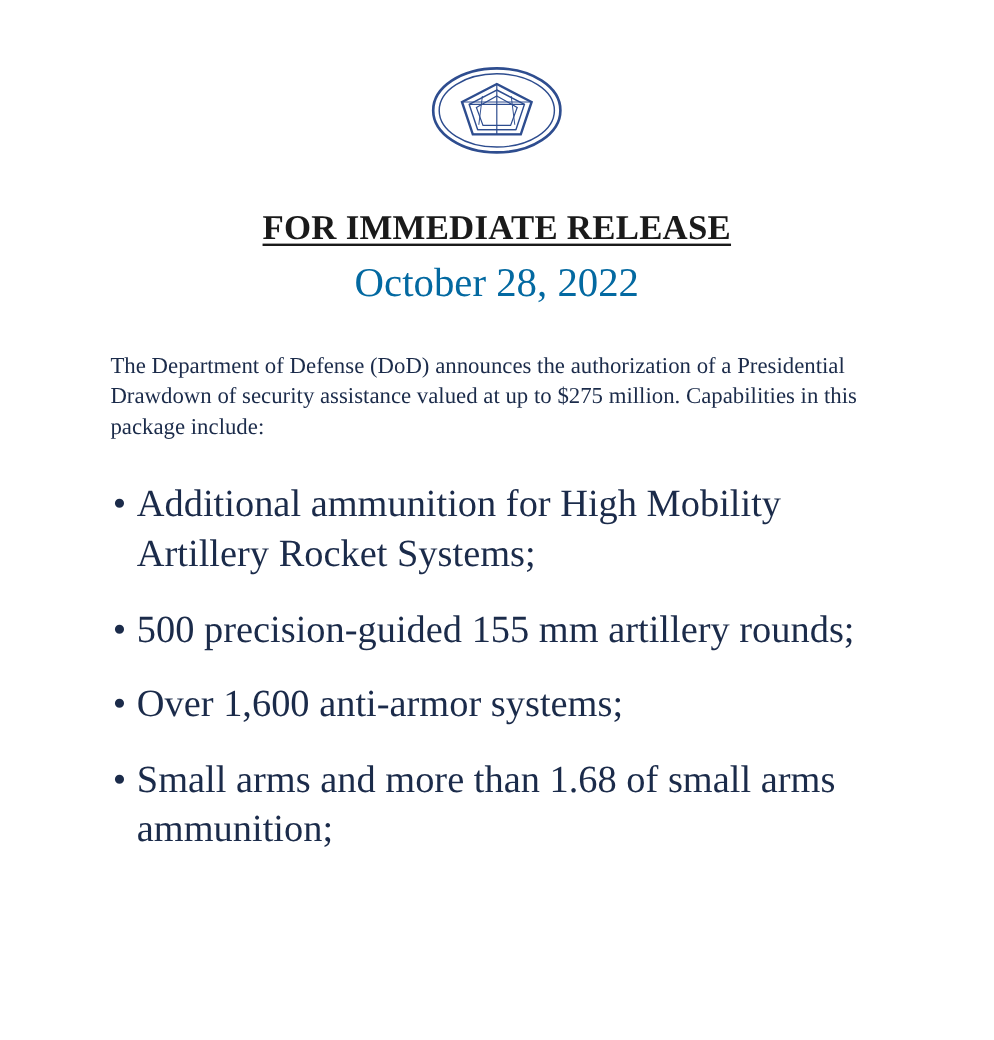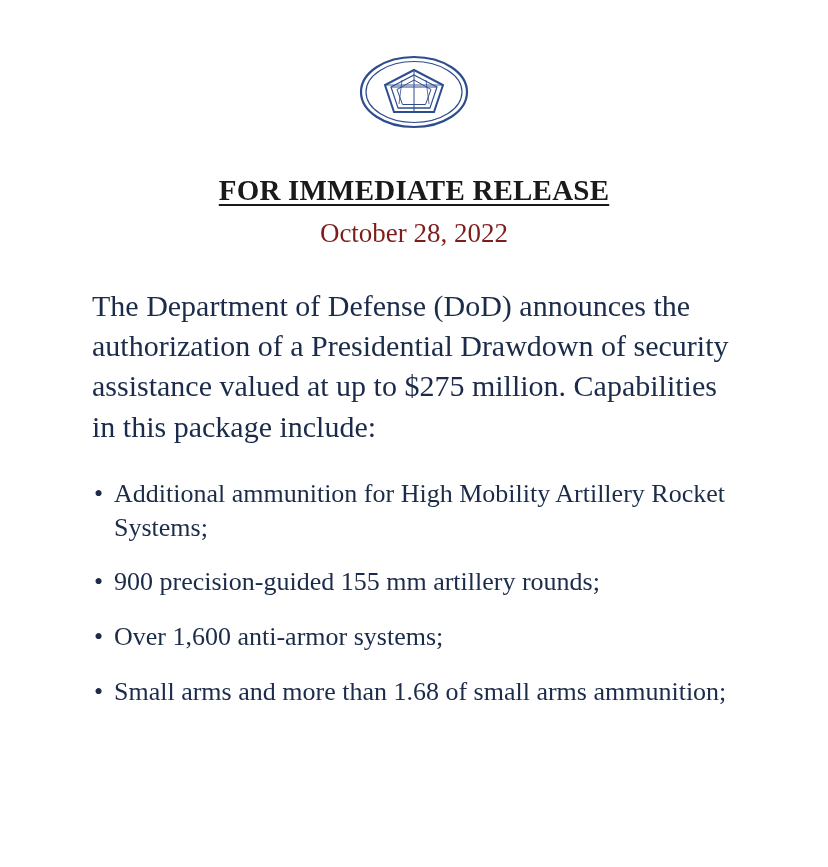--- a/index.html
+++ b/index.html
@@ -34,45 +34,45 @@
     text-align: center;
     font-weight: bold;
     font-size: 29px;
     letter-spacing: 0.2px;
     margin-top: 44px;
     text-decoration: underline;
     text-underline-offset: 4px;
   }
   .date {
     text-align: center;
-    font-size: 27px;
+    font-size: 34px;
     margin-top: 11px;
-    color: #7f1d1d;
+    color: #0369a1;
   }
   .subtitle {
     text-align: center;
     font-style: italic;
     font-size: 24px;
     margin-top: 40px;
     color: #1b2b4a;
   }
   .body-para {
-    font-size: 30px;
+    font-size: 19px;
     line-height: 1.34;
     margin-top: 37px;
     color: #1b2b4a;
     max-width: 640px;
   }
   .bullets {
     margin-top: 30px;
     list-style: none;
     padding: 0;
   }
   .bullets li {
-    font-size: 26px;
+    font-size: 32px;
     line-height: 1.3;
     color: #1b2b4a;
     margin-bottom: 21px;
     padding-left: 22px;
     position: relative;
   }
   .bullets li::before {
     content: "\2022";
     position: absolute;
     left: 2px;
@@ -103,19 +103,19 @@
 
   <div class="headline">FOR IMMEDIATE RELEASE</div>
 
   <div class="date">October 28, 2022</div>
 
 
   <p class="body-para">The Department of Defense (DoD) announces the authorization of a Presidential Drawdown of security assistance valued at up to $275 million. Capabilities in this package include:</p>
 
   <ul class="bullets">
     <li>Additional ammunition for High Mobility Artillery Rocket Systems;</li>
-    <li>900 precision-guided 155 mm artillery rounds;</li>
+    <li>500 precision-guided 155 mm artillery rounds;</li>
     <li>Over 1,600 anti-armor systems;</li>
     <li>Small arms and more than 1.68 of small arms ammunition;</li>
 
   </ul>
 
 </div>
 
 </body></html>

